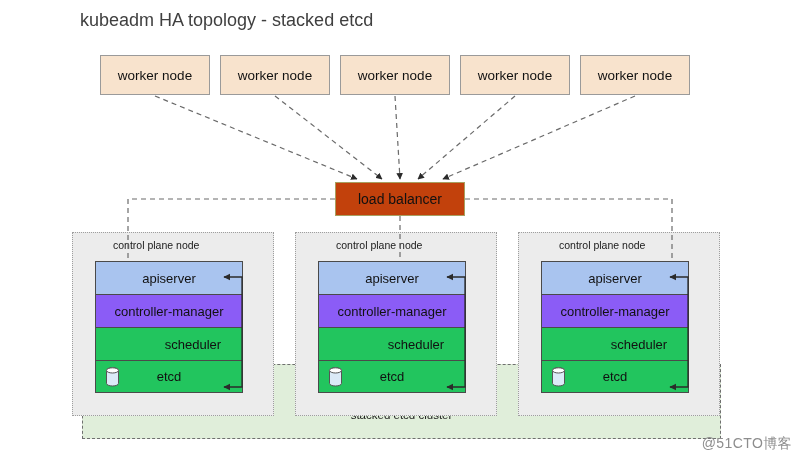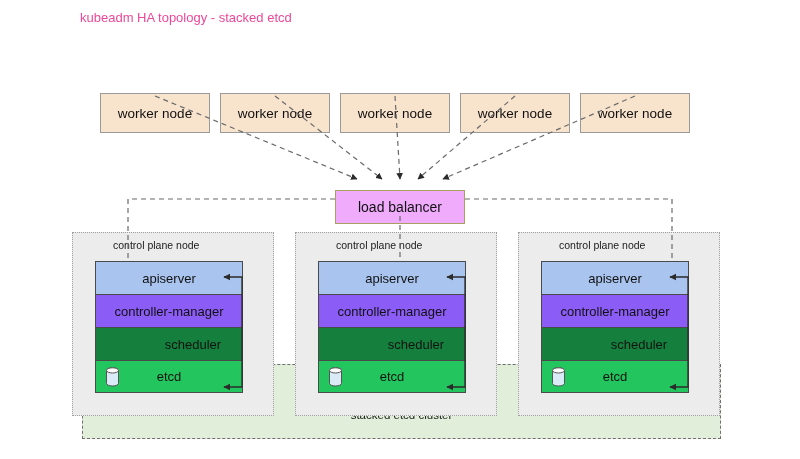--- a/index.html
+++ b/index.html
@@ -17,22 +17,22 @@
     height: 459px;
     background: #ffffff;
     overflow: hidden;
   }
 
   
   .diagram-title {
     position: absolute;
     left: 80px;
     top: 10px;
-    font-size: 13px;
-    color: #ec4899;
+    font-size: 18px;
+    color: #404040;
     white-space: nowrap;
   }
 
   
   .box {
     position: absolute;
     box-sizing: border-box;
     display: flex;
     align-items: center;
     justify-content: center;
@@ -41,30 +41,29 @@
     text-align: center;
   }
 
   .worker-node {
     background: #f8e3cd;
     border: 1.3px solid #9a9a9a;
     width: 110px;
     height: 40px;
     top: 55px;
     font-size: 13.5px;
-    margin-top: 38px;
   }
 
   .load-balancer {
-    background: #f0abfc;
+    background: #c2410c;
     border: 1.3px solid #a8a060;
     width: 130px;
     height: 34px;
     left: 335px;
-    top: 190px;
+    top: 182px;
     font-size: 14px;
   }
 
   
   .cp-node {
     position: absolute;
     box-sizing: border-box;
     background: #ececec;
     border: 1.6px dotted #9e9e9e;
     width: 202px;
@@ -96,21 +95,21 @@
     border-bottom-width: 0;
     display: flex;
     align-items: center;
     justify-content: center;
     font-size: 13px;
     color: #111111;
   }
   .comp:last-child { border-bottom-width: 1.2px; }
   .comp-apiserver { background: #a9c4ef; }
   .comp-controller { background: #8b5cf6; }
-  .comp-scheduler  { background: #15803d; padding-left: 48px; }
+  .comp-scheduler  { background: #22c55e; padding-left: 48px; }
   .comp-etcd       { background: #22c55e; }
 
   
   .db-icon {
     position: absolute;
     left: 9px;
     top: 50%;
     transform: translateY(-50%);
     width: 15px;
     height: 20px;
@@ -278,14 +277,15 @@
       <path d="M 465 199 L 672 199 L 672 260"></path>
     </g>
 
     <g stroke="#2b2b2b" stroke-width="1.3" fill="none">
       <path d="M 224 277 L 242 277 L 242 387 L 224 387" marker-start="url(#arrow)" marker-end="url(#arrow)"></path>
       <path d="M 447 277 L 465 277 L 465 387 L 447 387" marker-start="url(#arrow)" marker-end="url(#arrow)"></path>
       <path d="M 670 277 L 688 277 L 688 387 L 670 387" marker-start="url(#arrow)" marker-end="url(#arrow)"></path>
     </g>
   </svg>
 
+  <div class="watermark">@51CTO博客</div>
 
 </div>
 
 </body></html>

